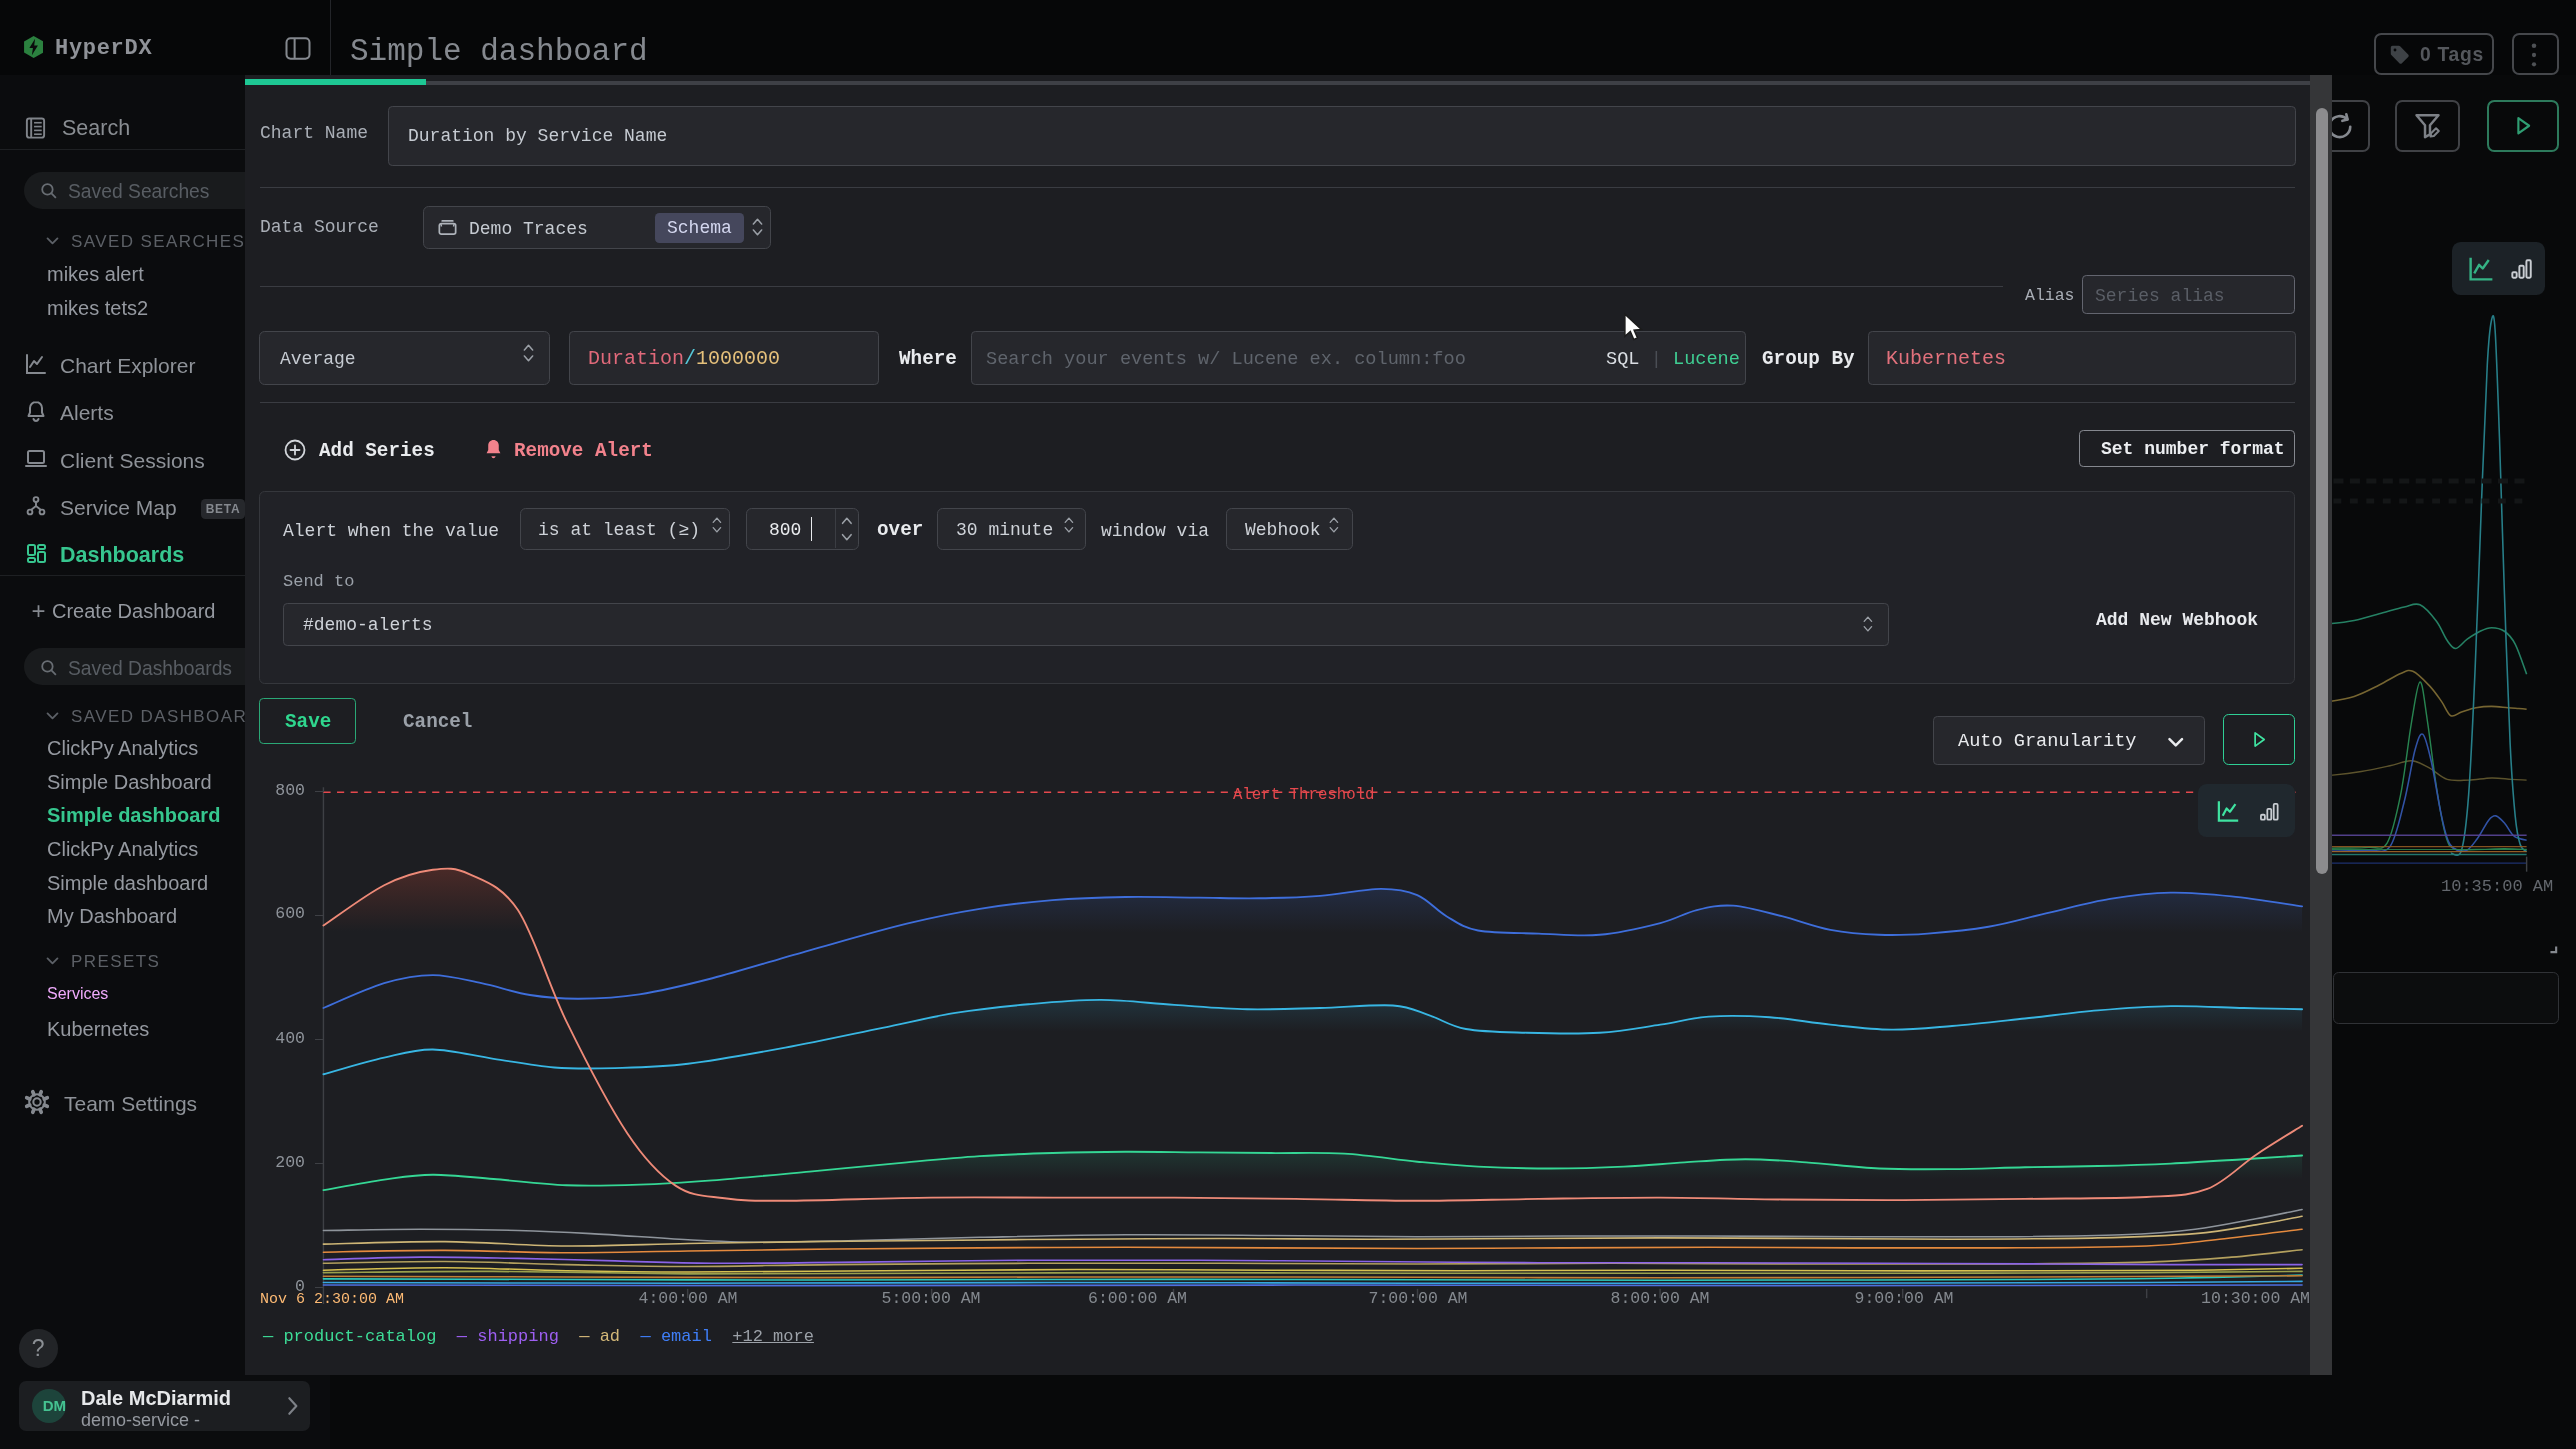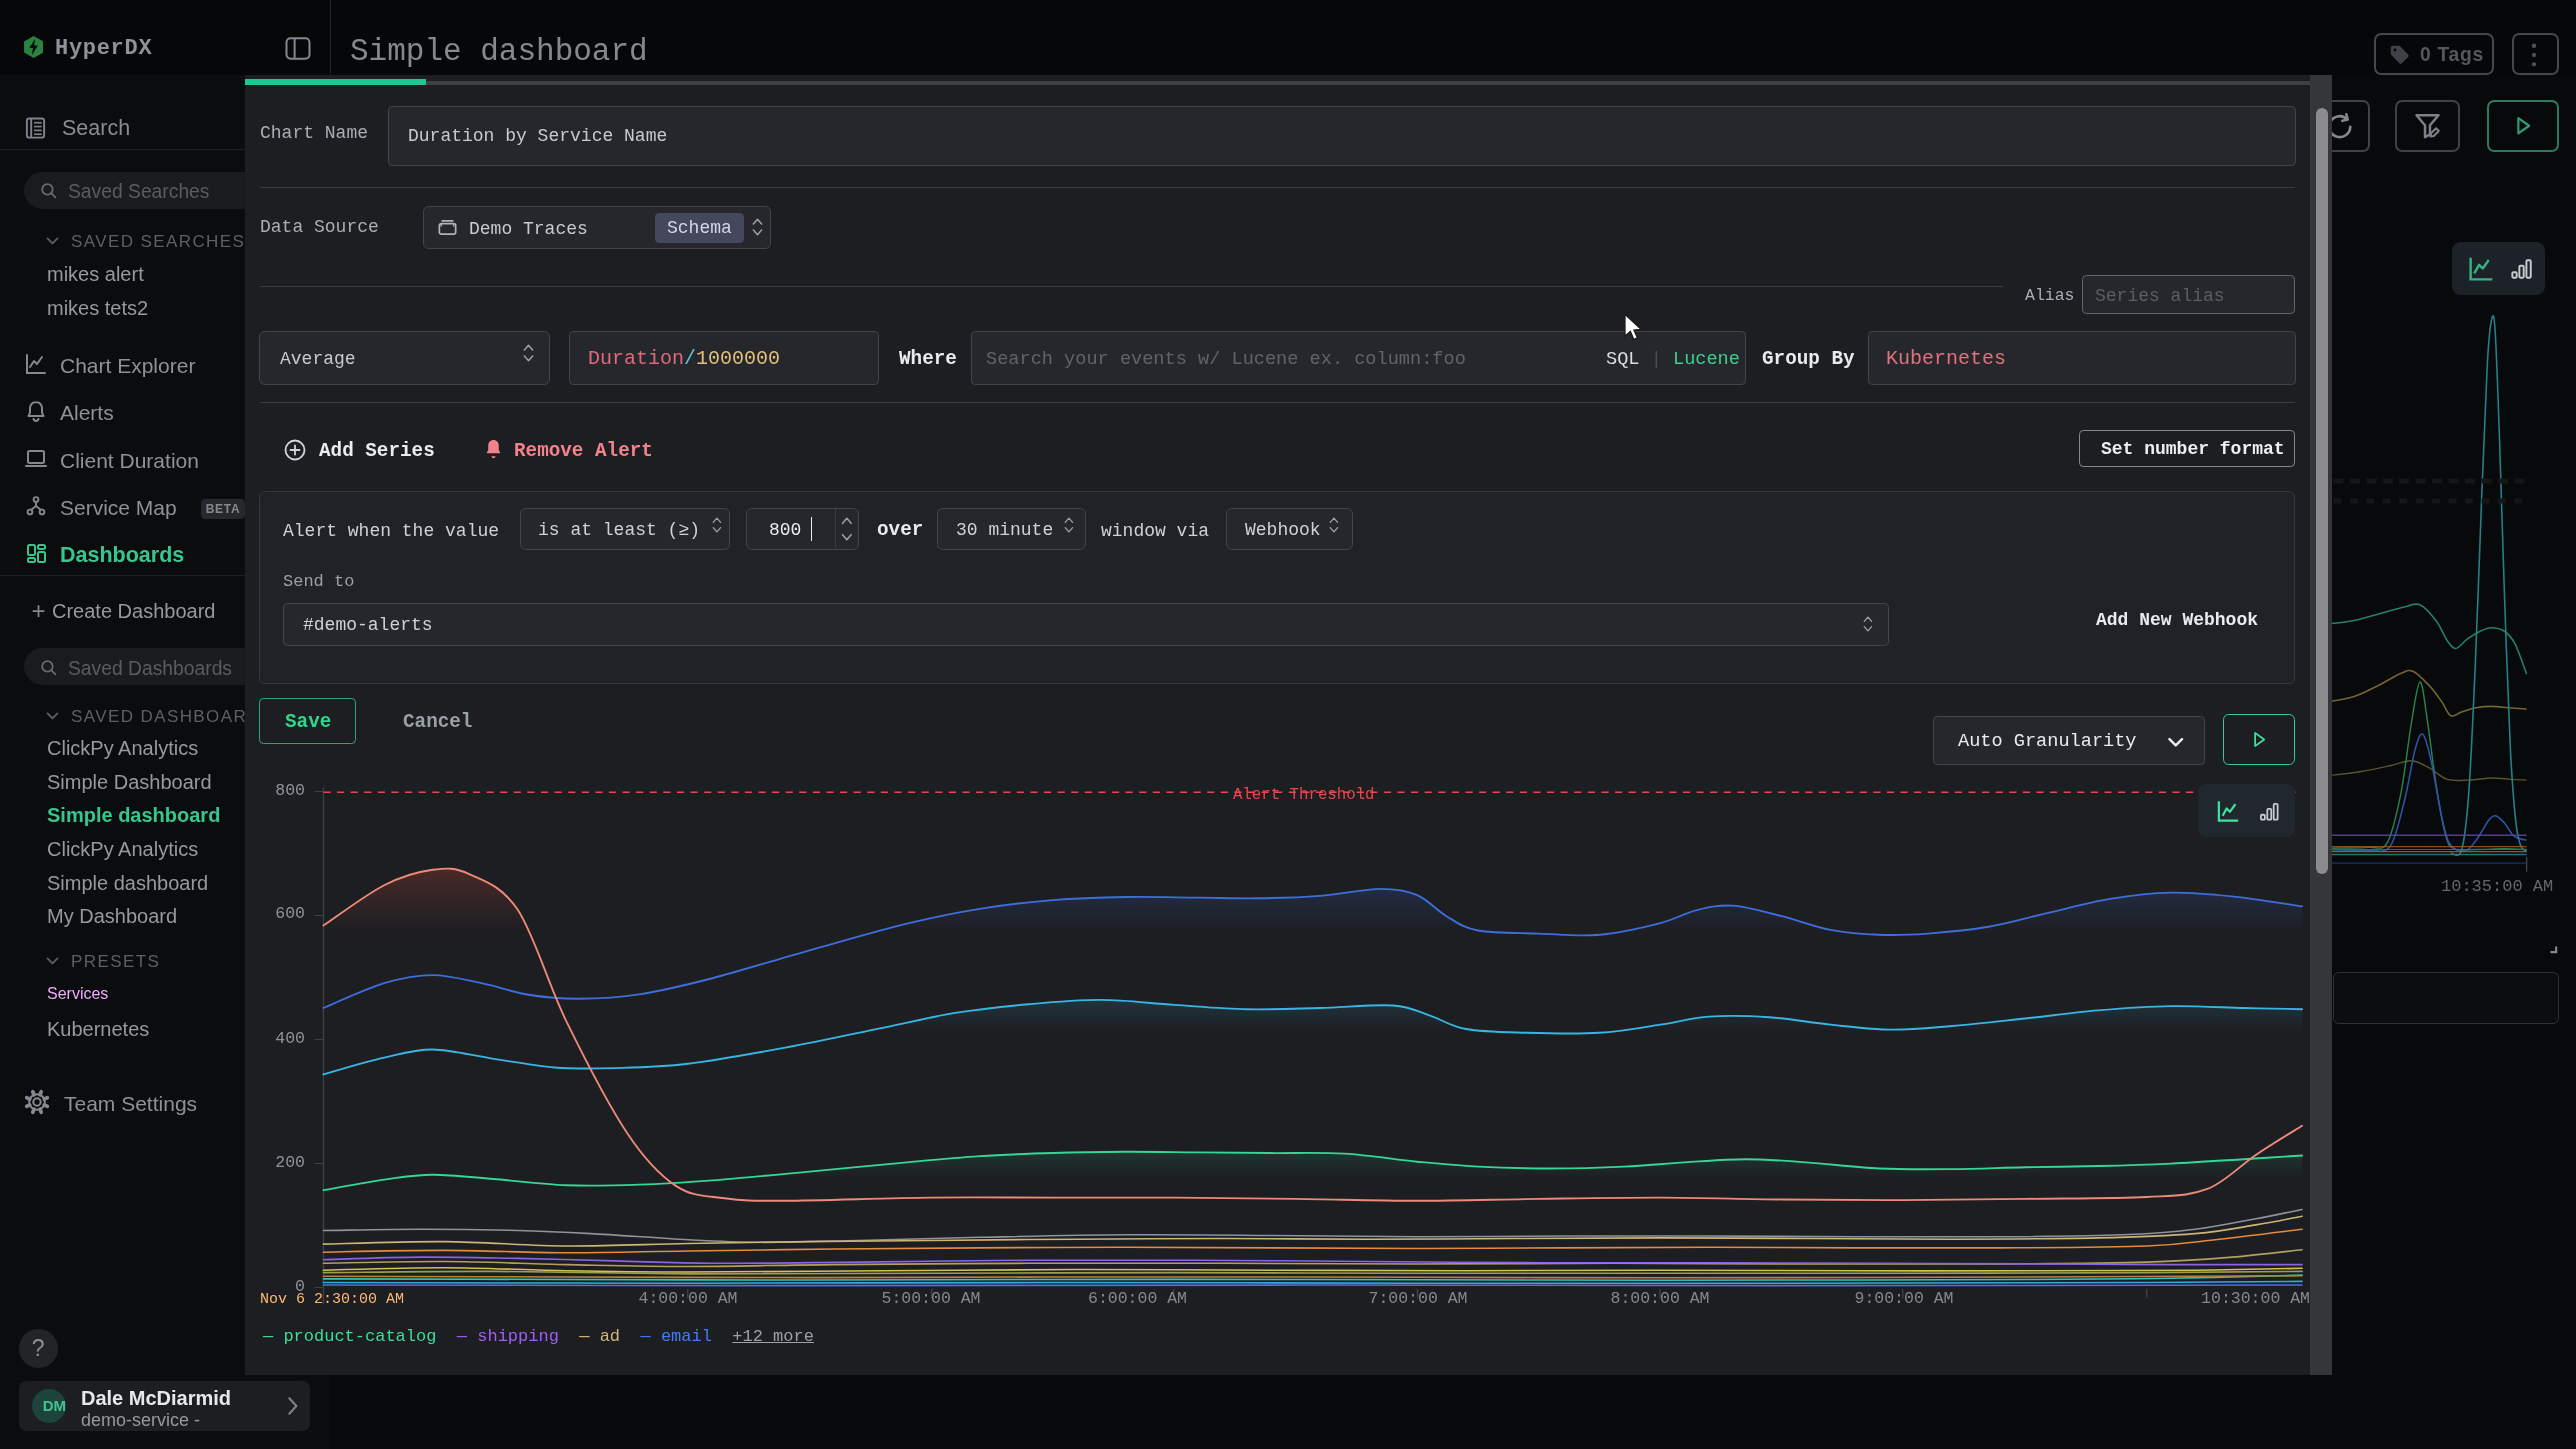--- a/index.html
+++ b/index.html
@@ -68,21 +68,21 @@
 <div class="abs sans" style="left:60px;top:354px;font-size:21px;color:#8e9298">Chart Explorer</div>
 <svg class="abs" style="left:23.6px;top:399px" width="24" height="24" viewBox="0 0 24 24">
     <path d="M12 3 C8.7 3 6 5.7 6 9 L6 13.5 L4.5 17 L19.5 17 L18 13.5 L18 9 C18 5.7 15.3 3 12 3 Z" stroke="#85898f" stroke-width="2" fill="none" stroke-linejoin="round"></path>
     <path d="M9.5 20 C10 21.2 11 22 12 22 C13 22 14 21.2 14.5 20" stroke="#85898f" stroke-width="2" fill="none" stroke-linecap="round"></path>
   </svg>
 <div class="abs sans" style="left:60px;top:401px;font-size:21px;color:#8e9298">Alerts</div>
 <svg class="abs" style="left:23.6px;top:447px" width="24" height="24" viewBox="0 0 24 24">
     <rect x="4" y="4" width="16" height="12" rx="1.5" stroke="#85898f" stroke-width="2" fill="none"></rect>
     <path d="M2 19 L22 19" stroke="#85898f" stroke-width="2" stroke-linecap="round"></path>
   </svg>
-<div class="abs sans" style="left:60px;top:449px;font-size:21px;color:#8e9298">Client Duration</div>
+<div class="abs sans" style="left:60px;top:449px;font-size:21px;color:#8e9298">Client Sessions</div>
 <svg class="abs" style="left:23.6px;top:494px" width="24" height="24" viewBox="0 0 24 24">
     <circle cx="12" cy="5.5" r="2.4" stroke="#85898f" stroke-width="1.9" fill="none"></circle>
     <circle cx="6" cy="18" r="2.4" stroke="#85898f" stroke-width="1.9" fill="none"></circle>
     <circle cx="18" cy="18" r="2.4" stroke="#85898f" stroke-width="1.9" fill="none"></circle>
     <path d="M12 8 L12 12 M12 12 L7 16 M12 12 L17 16" stroke="#85898f" stroke-width="1.9" fill="none"></path>
   </svg>
 <div class="abs sans" style="left:60px;top:496px;font-size:21px;color:#8e9298">Service Map</div>
 <div class="abs sans bold" style="left:201px;top:499px;width:44px;height:20px;background:#26282c;border-radius:4.3px;color:#85898f;font-size:12px;text-align:center;line-height:20px;letter-spacing:0.7px">BETA</div>
 <svg class="abs" style="left:23.6px;top:541px" width="24" height="24" viewBox="0 0 24 24">
     <rect x="4" y="4" width="7" height="10" rx="1.5" stroke="#37c68f" stroke-width="2" fill="none"></rect>

